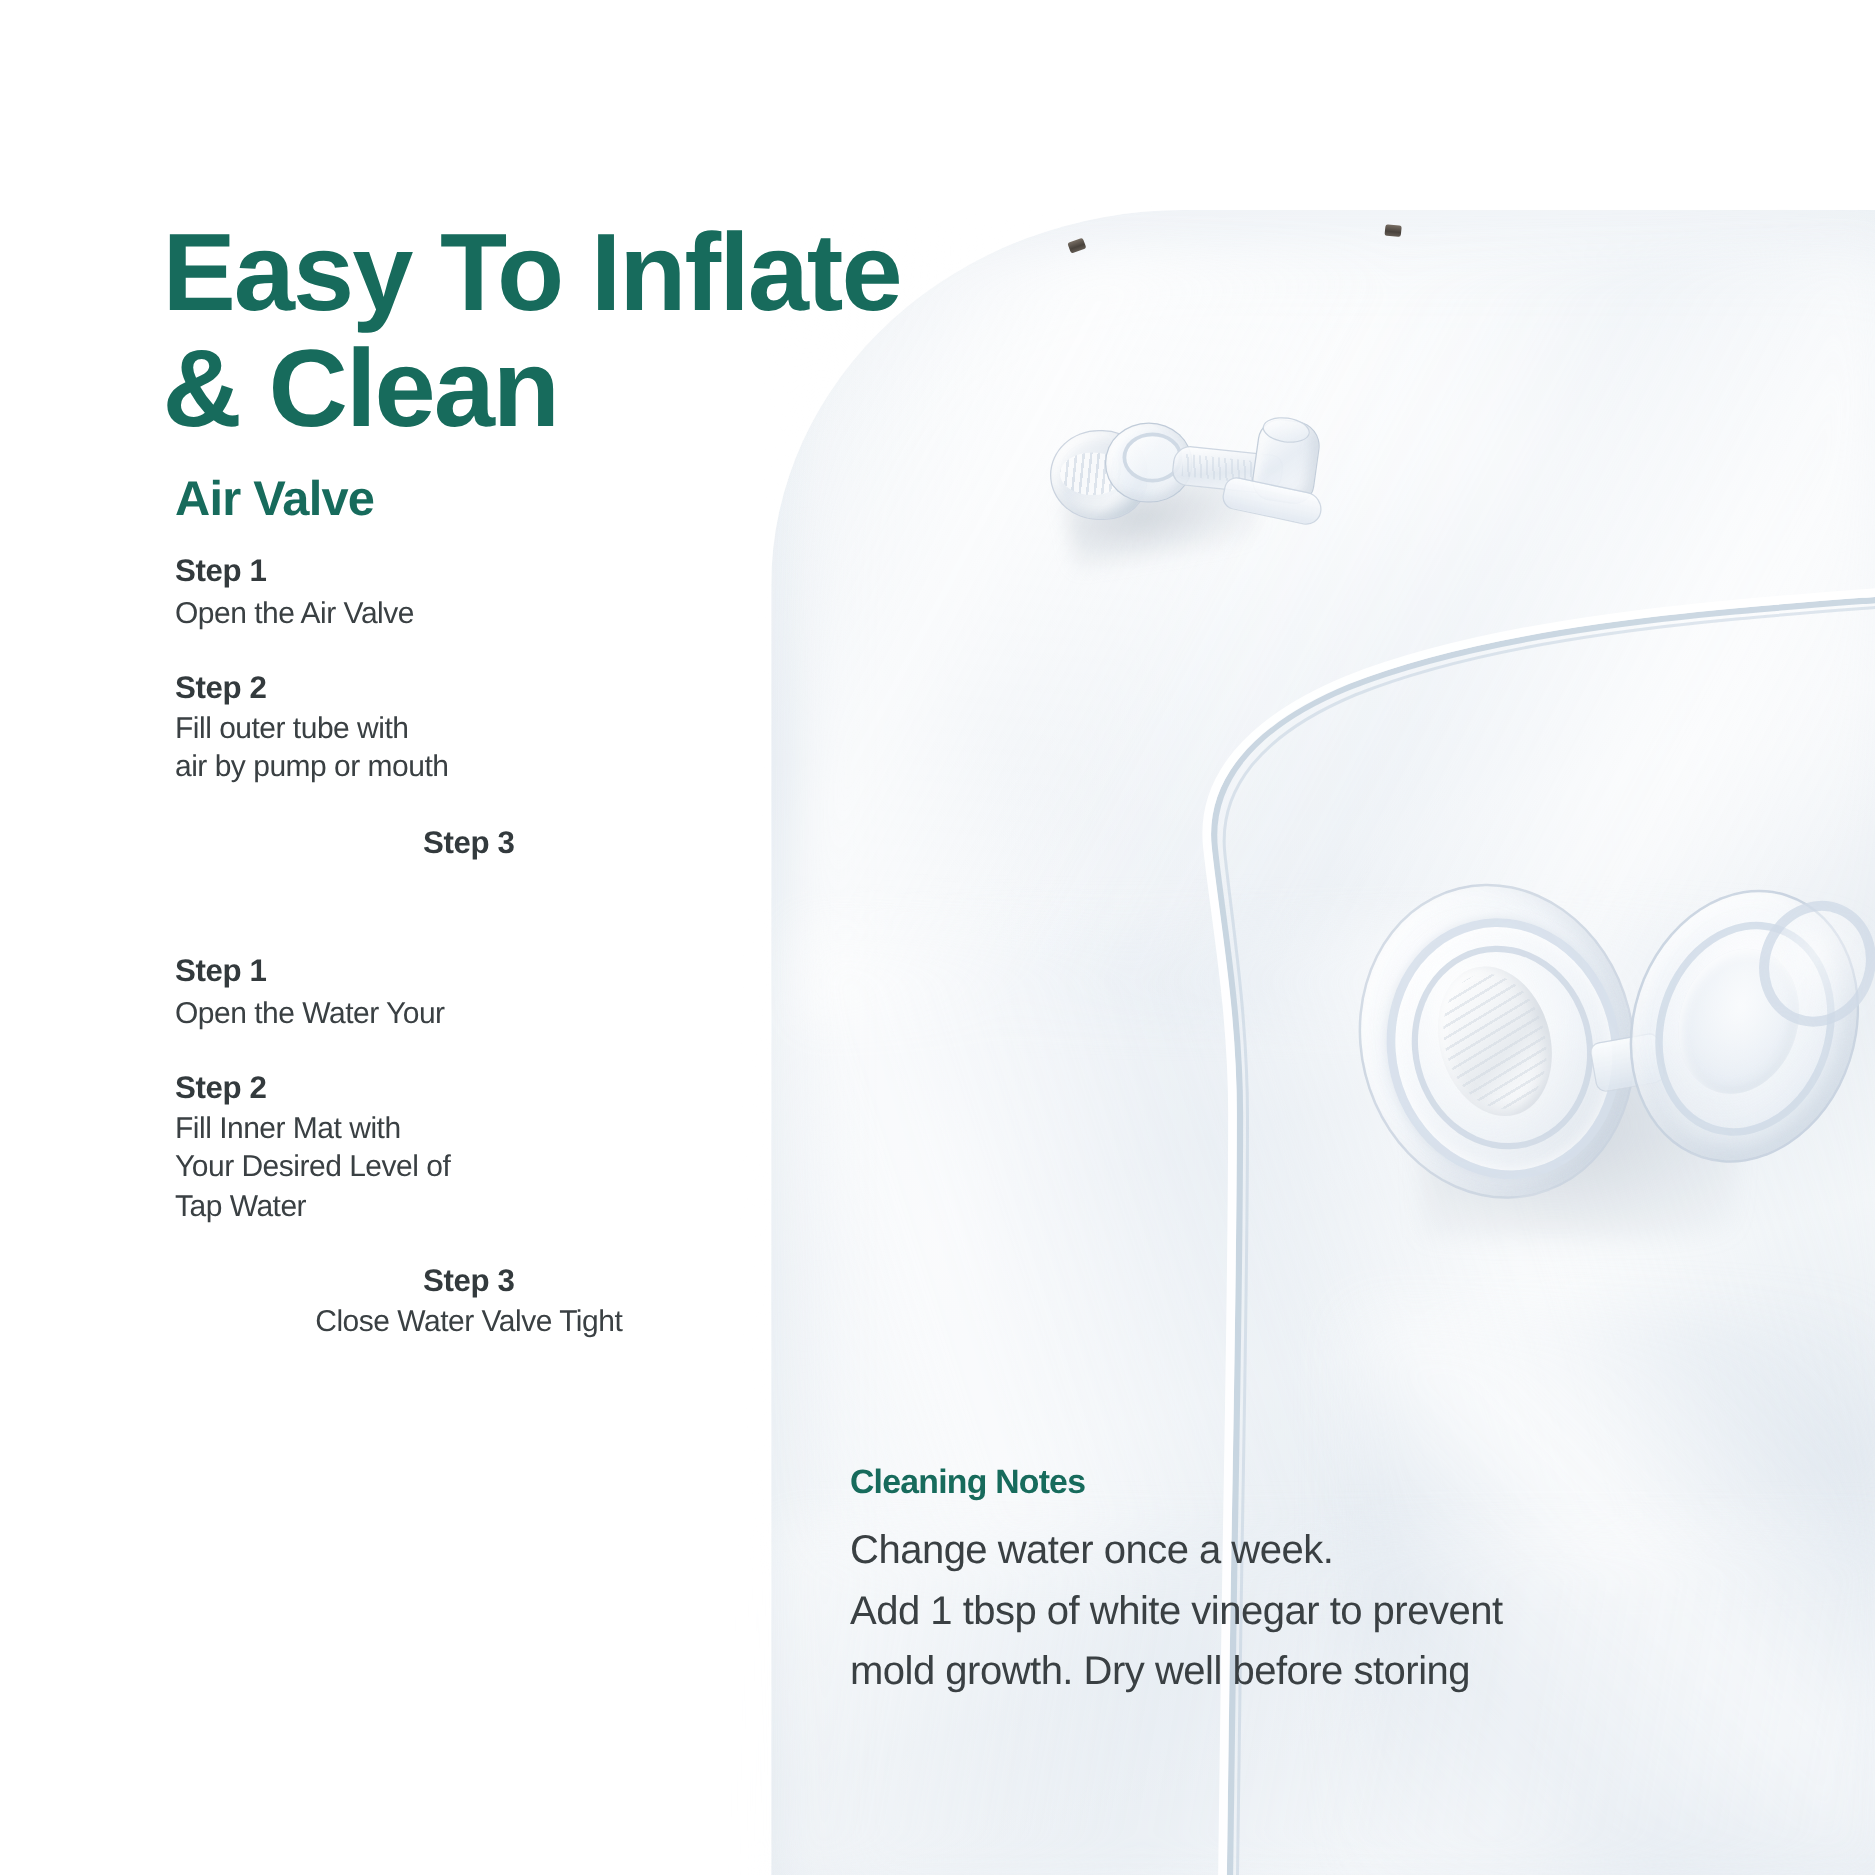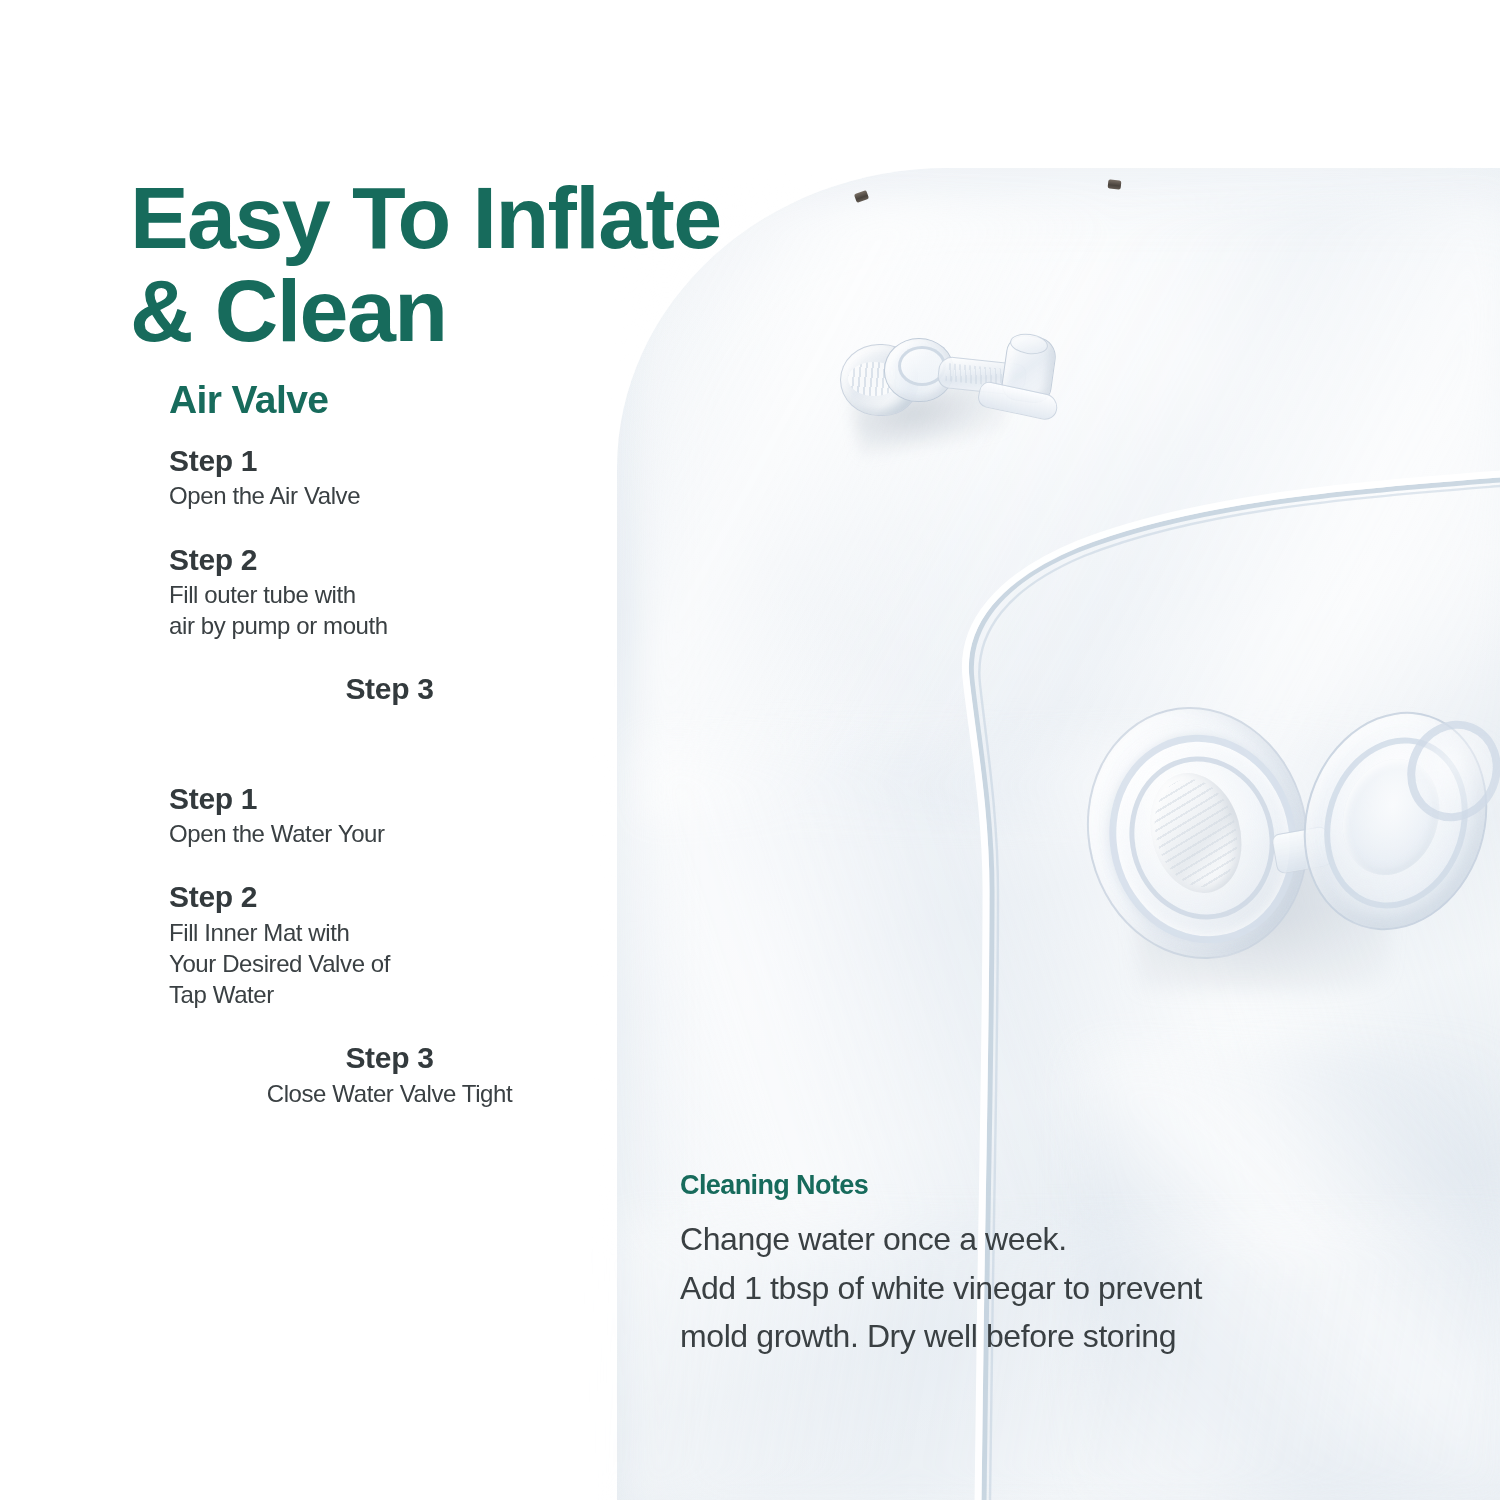--- a/index.html
+++ b/index.html
@@ -302,21 +302,20 @@
 
   .col-left {
     position: absolute;
     left: 140px;
     top: 380px;
     width: 470px;
   }
 
   .section {
     margin-bottom: 0;
-    margin-left: 29px;
   }
   .section.water {
     margin-top: 74px;
   }
 
   .section-title {
     color: #176B5C;
     font-family: "Liberation Sans", sans-serif;
     font-weight: 700;
     font-size: 39px;
@@ -325,21 +324,21 @@
     margin: 0 0 24px 0;
   }
 
   .step { margin-bottom: 30px; }
   .step:last-child { margin-bottom: 0; text-align: center; }
 
   .step-label {
     color: #333A3D;
     font-family: "Liberation Sans", sans-serif;
     font-weight: 700;
-    font-size: 30px;
+    font-size: 25px;
     line-height: 1.18;
     letter-spacing: -0.3px;
     margin: 0 0 2px 0;
   }
   .step-text {
     color: #3A4043;
     font-family: "Liberation Sans", sans-serif;
     font-weight: 400;
     font-size: 24px;
     line-height: 1.30;
@@ -458,21 +457,21 @@
       <div class="section water">
 
         <div class="step">
           <div class="step-label">Step 1</div>
           <div class="step-text">Open the Water Your</div>
         </div>
 
         <div class="step">
           <div class="step-label">Step 2</div>
           <div class="step-text">Fill Inner Mat with
-Your Desired Valve of
+Your Desired Level of
 Tap Water</div>
         </div>
 
         <div class="step">
           <div class="step-label">Step 3</div>
           <div class="step-text">Close Water Valve Tight</div>
         </div>
       </div>
     </div>
 

